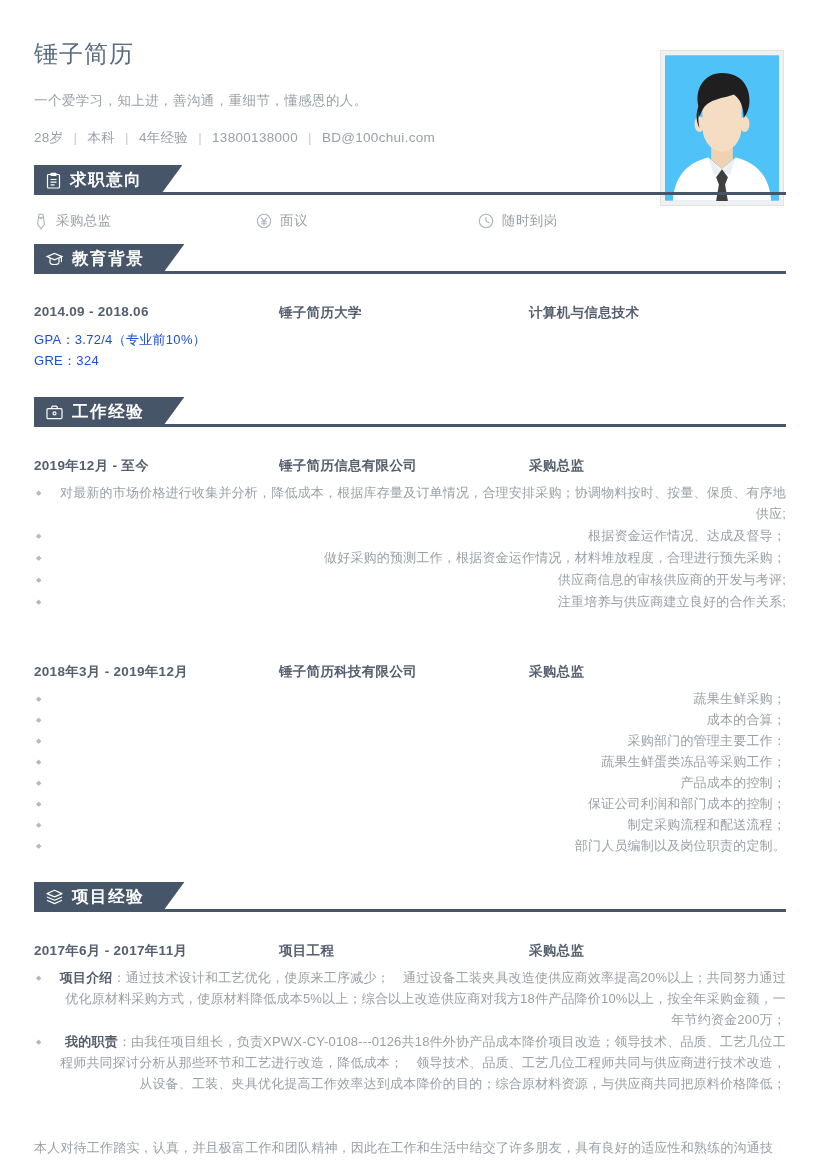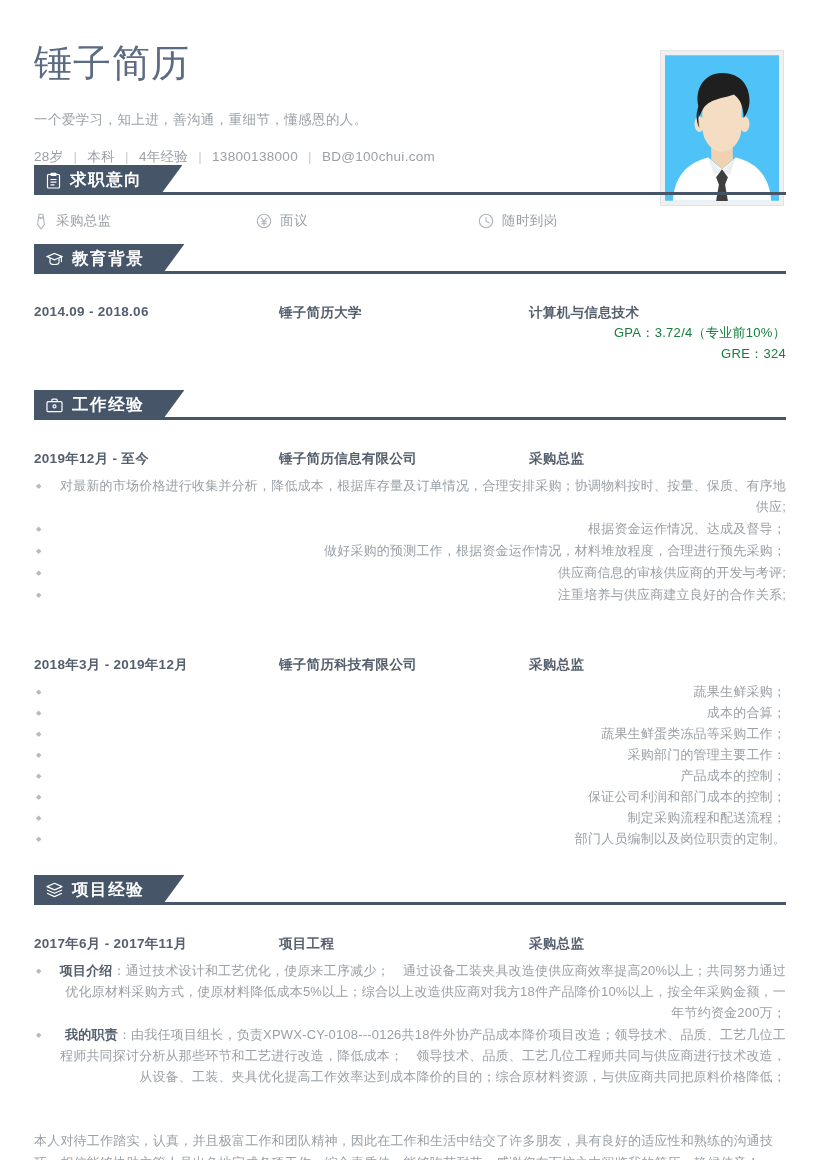--- a/index.html
+++ b/index.html
@@ -41,21 +41,21 @@
     z-index: 3;
   }
 
   
   .header {
     position: relative;
     padding: 30px 34px 0 34px;
     height: 165px;
   }
   .name {
-    font-size: 38px;
+    font-size: 24px;
     color: #5b6b82;
     font-weight: 400;
     letter-spacing: 1px;
     margin-top: 8px;
   }
   .tagline {
     margin-top: 22px;
     font-size: 13.5px;
     color: #9aa0a6;
     letter-spacing: .4px;
@@ -141,25 +141,25 @@
     font-size: 13.5px;
     font-weight: bold;
     color: #555f6d;
     letter-spacing: .3px;
   }
   .entry-row .c1 { width: 245px; }
   .entry-row .c2 { width: 250px; }
   .entry-row .c3 { flex: 1; }
 
   .sub-lines {
+    margin-top: 7px;
     font-size: 13px;
-    color: #15803d;
+    color: #1d4ed8;
     line-height: 21px;
     letter-spacing: .3px;
-    text-align: right;
   }
 
   ul.bullets {
     margin-top: 7px;
     list-style: none;
     text-align: right;
   }
   ul.bullets > li {
     position: relative;
     padding-left: 19px;
@@ -364,22 +364,22 @@
 
       <div class="entry">
         <div class="entry-row">
           <div class="c1">2018年3月 - 2019年12月</div>
           <div class="c2">锤子简历科技有限公司</div>
           <div class="c3">采购总监</div>
         </div>
         <ul class="bullets tight">
           <li>蔬果生鲜采购；</li>
           <li>成本的合算；</li>
+          <li>采购部门的管理主要工作：</li>
           <li>蔬果生鲜蛋类冻品等采购工作；</li>
-          <li>采购部门的管理主要工作：</li>
           <li>产品成本的控制；</li>
           <li>保证公司利润和部门成本的控制；</li>
           <li>制定采购流程和配送流程；</li>
           <li>部门人员编制以及岗位职责的定制。</li>
         </ul>
       </div>
 
       <div class="gap-lg"></div>
     </div>
   </div>

